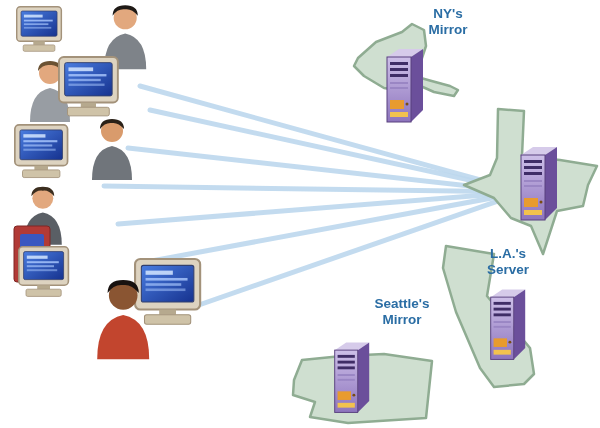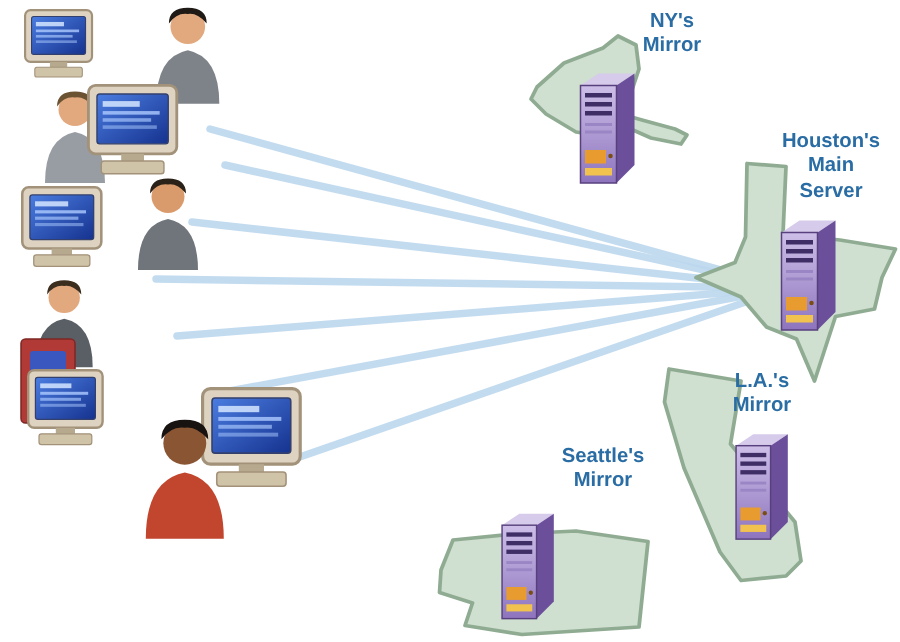--- a/index.html
+++ b/index.html
@@ -102,32 +102,29 @@
   </svg>
   <div class="lbl" style="left:408px;top:6px;width:80px">NY's
 Mirror</div>
 
   <svg class="state" style="left:460px;top:106px" width="140" height="152" viewBox="0 0 140 152">
     <path class="state-shape" d="M38,3 L64,5 L62,50 L100,54 L137,60 L128,79 L123,100 L97,105 L83,148 L71,120 L51,112 L34,92 L4,79 L30,69 L37,52 Z"></path>
   </svg>
   <svg class="server" style="left:514px;top:142px" width="48" height="80" viewBox="0 0 48 80">
     <use href="#server"></use>
   </svg>
-  <div class="lbl" style="left:510px;top:86px;width:88px">Houston's
-Main
-Server</div>
 
   <svg class="state" style="left:440px;top:240px" width="106" height="152" viewBox="0 0 106 152">
     <path class="state-shape" d="M6,6 L54,14 L47,56 L90,108 L94,134 L84,144 L54,147 L40,128 L16,72 L3,28 Z"></path>
   </svg>
   <svg class="server" style="left:484px;top:284px" width="46" height="78" viewBox="0 0 48 80">
     <use href="#server"></use>
   </svg>
   <div class="lbl" style="left:470px;top:246px;width:76px">L.A.'s
-Mirror</div>
+Server</div>
 
   <svg class="state" style="left:286px;top:352px" width="152" height="74" viewBox="0 0 152 74">
     <path class="state-shape" d="M8,28 L16,8 L56,4 L98,2 L146,9 L140,66 L62,71 L24,65 L29,50 L7,43 Z"></path>
   </svg>
   <svg class="server" style="left:328px;top:336px" width="46" height="80" viewBox="0 0 48 80">
     <use href="#server"></use>
   </svg>
   <div class="lbl" style="left:360px;top:296px;width:84px">Seattle's
 Mirror</div>
 

